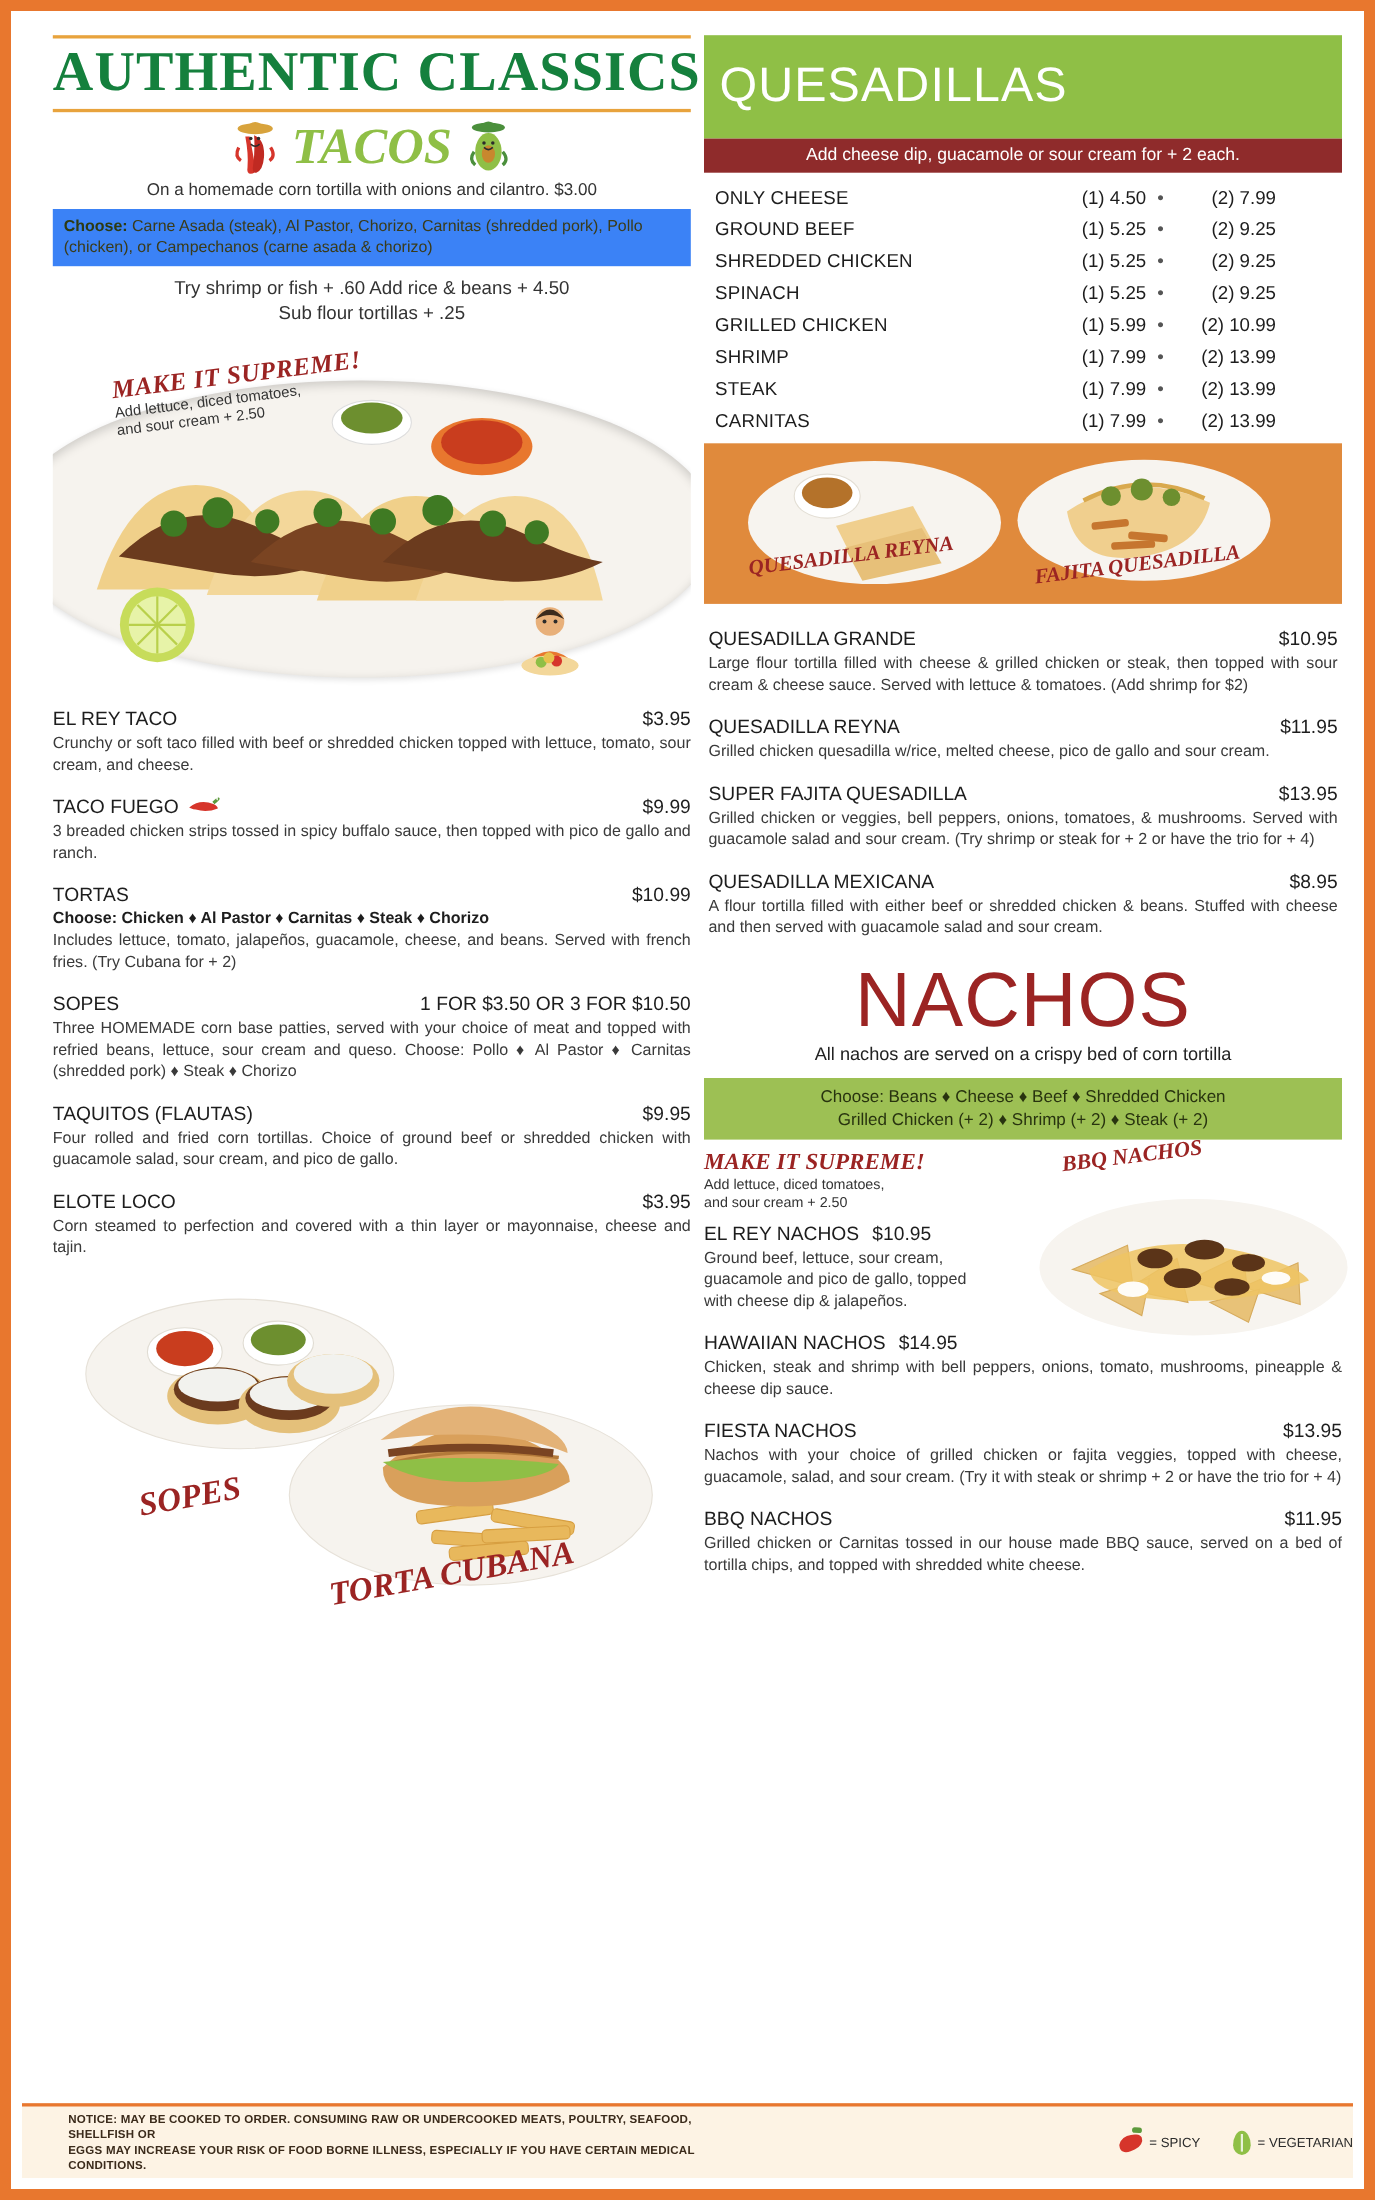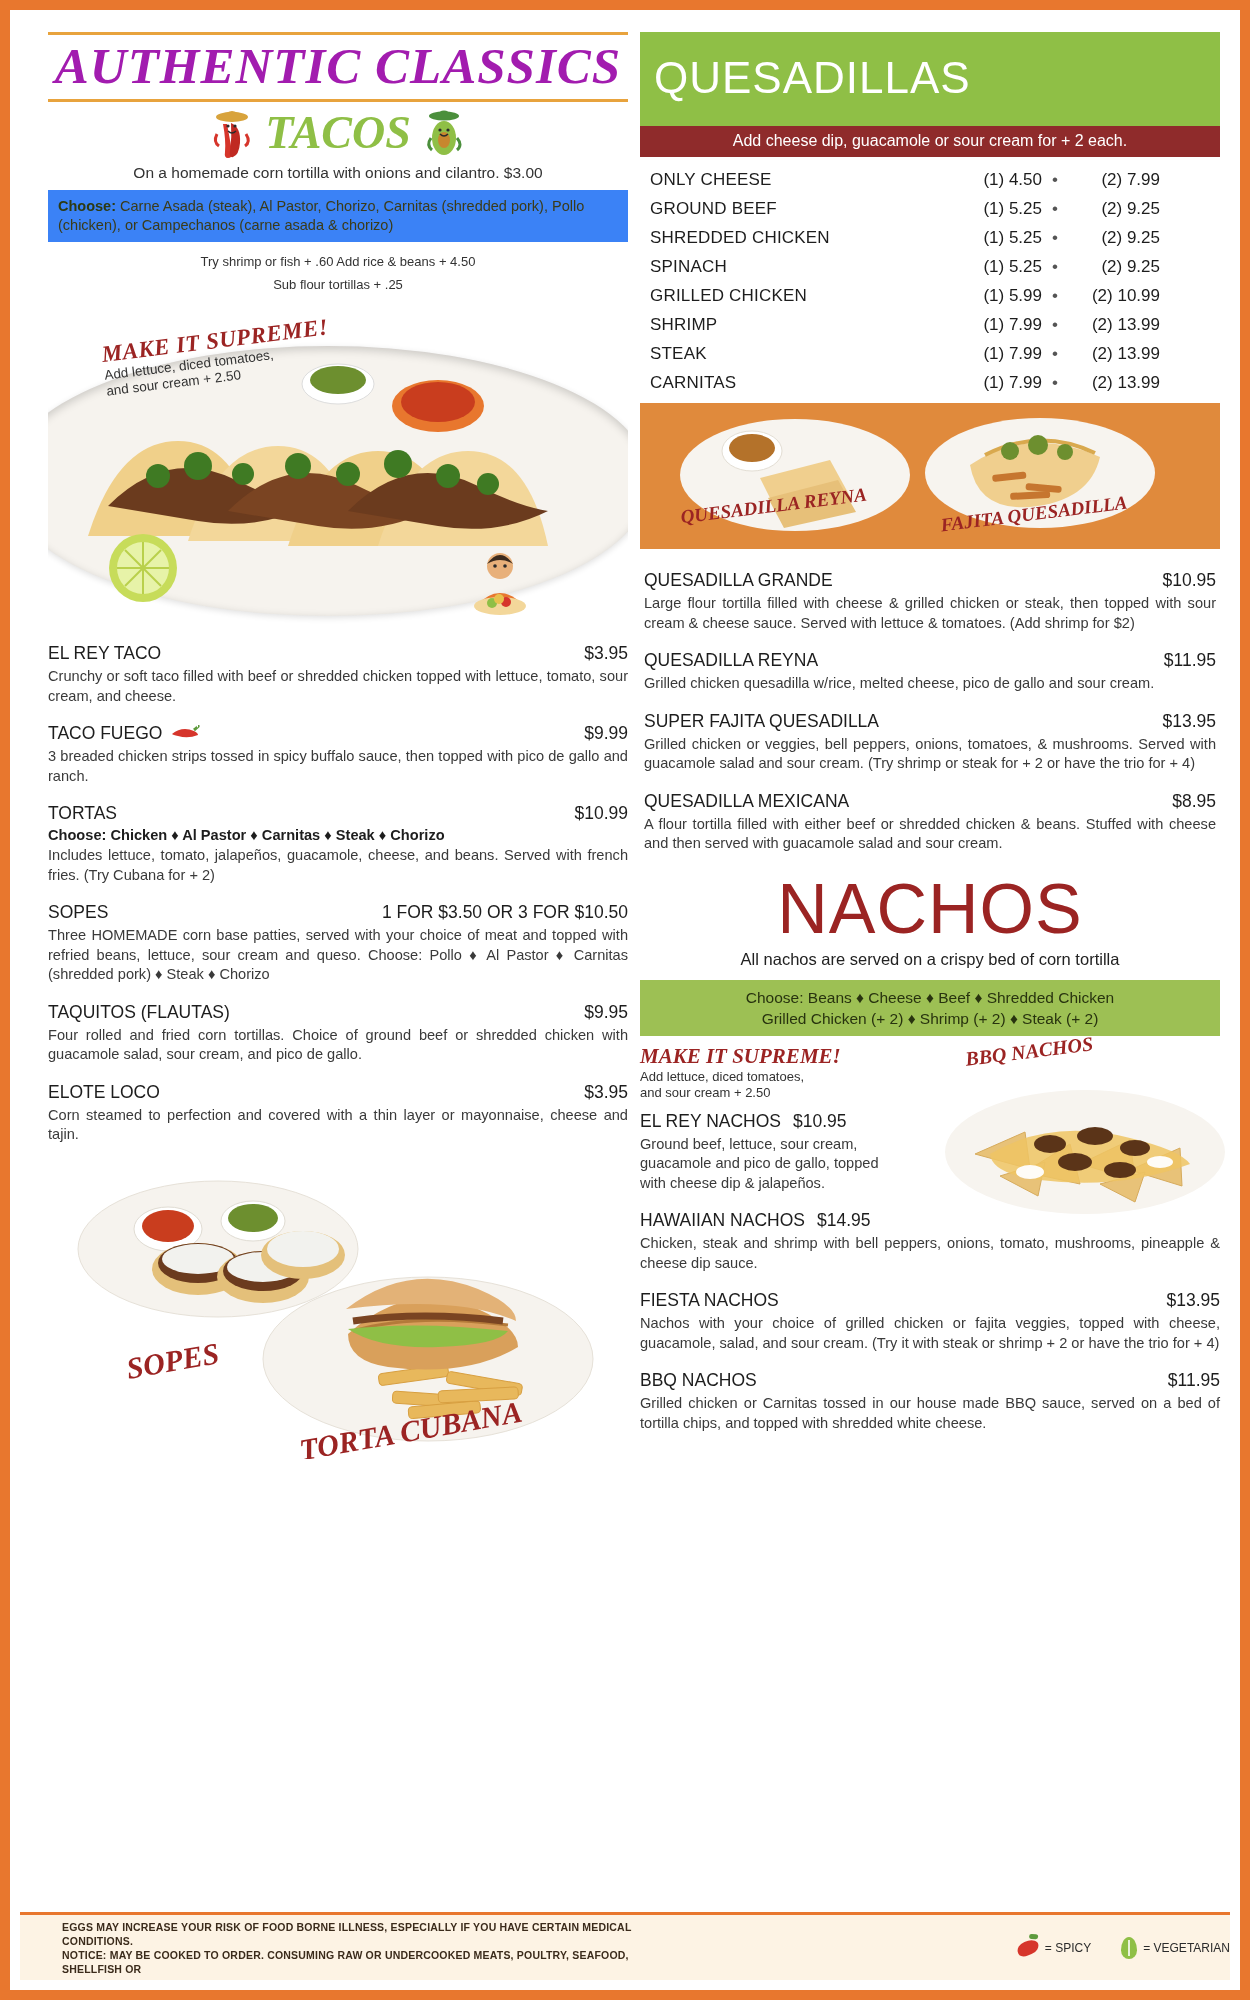--- a/index.html
+++ b/index.html
@@ -19,23 +19,22 @@
   }
   .page-inner { position:absolute; inset:0; }
 
   
   .col-left  { position:absolute; left:38px;  top:22px;  width:580px; }
   .col-right { position:absolute; left:630px; top:22px;  width:580px; }
 
   
   .script-title {
     font-family:"Liberation Serif", serif;
-    font-style:italic;
     font-weight:bold;
-    color:#a21caf;
+    color:#15803d;
     letter-spacing:1px;
   }
   .rule-top, .rule-bot { height:3px; background:#e8a33d; width:100%; }
   .rule-bot { margin-top:2px; }
 
   .authentic {
     font-size:51px; line-height:62px; text-align:center;
     white-space:nowrap;
   }
   .tacos-row {
@@ -50,21 +49,21 @@
 
   .sub-line {
     text-align:center; font-size:15.5px; color:#333; margin-top:2px;
   }
   .choose-band {
     background:#3b82f6; color:#3b3b18; margin-top:8px;
     padding:7px 10px; font-size:14.5px; line-height:19px;
   }
   .choose-band b { color:#2d3a12; }
   .addons {
-    text-align:center; font-size:13px; line-height:23px; margin-top:8px; color:#333;
+    text-align:center; font-size:17px; line-height:23px; margin-top:8px; color:#333;
   }
 
   
   .supreme {
     position:absolute; transform:rotate(-7deg);
   }
   .supreme .s1 {
     font-family:"Liberation Serif", serif; font-style:italic; font-weight:bold;
     color:#9b2423; font-size:23px; letter-spacing:.5px;
   }
@@ -578,22 +577,22 @@
             </div>
             <div class="item-desc">Grilled chicken or Carnitas tossed in our house made BBQ sauce, served on a bed of tortilla chips, and topped with shredded white cheese.</div>
           </div>
         </div>
       </div>
     </div>
   </div>
 
   <div class="footer">
     <div class="notice">
+      <div>NOTICE: MAY BE COOKED TO ORDER. CONSUMING RAW OR UNDERCOOKED MEATS, POULTRY,  SEAFOOD, SHELLFISH OR</div>
       <div>EGGS MAY INCREASE YOUR RISK OF FOOD BORNE ILLNESS, ESPECIALLY IF YOU HAVE CERTAIN MEDICAL CONDITIONS.</div>
-      <div>NOTICE: MAY BE COOKED TO ORDER. CONSUMING RAW OR UNDERCOOKED MEATS, POULTRY,  SEAFOOD, SHELLFISH OR</div>
     </div>
     <div class="legend">
       <div class="lg">
         <span class="chili"></span>
         <span>= SPICY</span>
       </div>
       <div class="lg" style="margin-left:22px;">
         <span class="leaf"></span>
         <span>= VEGETARIAN</span>
       </div>

